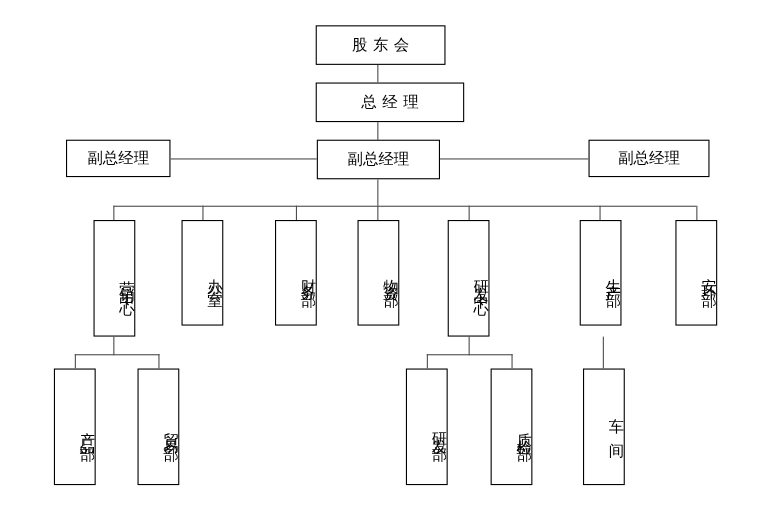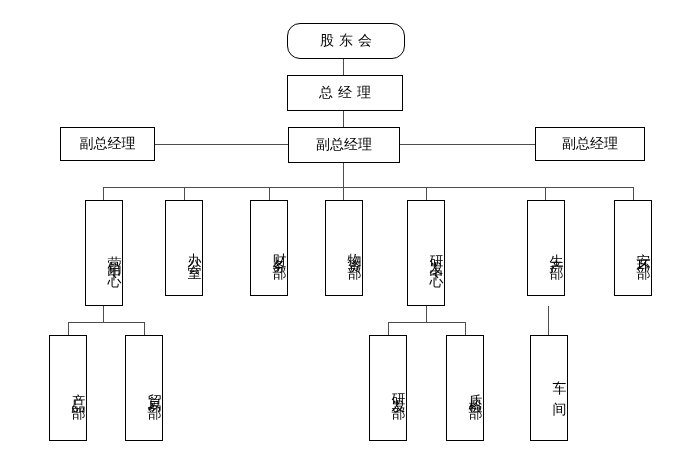--- a/index.html
+++ b/index.html
@@ -89,23 +89,23 @@
   <div class="conn v" style="left:68px; top:322px; height:13px;"></div>
   <div class="conn v" style="left:144px; top:322px; height:13px;"></div>
 
   <div class="conn v" style="left:426px; top:306px; height:17px;"></div>
   <div class="conn h" style="left:388px; top:322px; width:78px;"></div>
   <div class="conn v" style="left:388px; top:322px; height:13px;"></div>
   <div class="conn v" style="left:465px; top:322px; height:13px;"></div>
 
   <div class="conn v" style="left:548px; top:306px; height:29px;"></div>
 
-  <div class="node horiz spaced" style="left:287px; top:23px; width:118px; height:36px;border-radius:13px;">股东会</div>
+  <div class="node horiz spaced" style="left:287px; top:23px; width:118px; height:36px;">股东会</div>
 
-  <div class="node horiz spaced" style="left:287px; top:75px; width:116px; height:36px;">总经理</div>
+  <div class="node horiz spaced" style="left:287px; top:75px; width:135px; height:36px;">总经理</div>
 
   <div class="node horiz" style="left:60px; top:127px; width:95px; height:34px;">副总经理</div>
 
   <div class="node horiz" style="left:288px; top:127px; width:112px; height:36px;">副总经理</div>
 
   <div class="node horiz" style="left:535px; top:127px; width:110px; height:34px;">副总经理</div>
 
   <div class="node vert" style="left:85px; top:200px; width:38px; height:106px;">营销中心</div>
 
   <div class="node vert" style="left:165px; top:200px; width:38px; height:96px;">办公室</div>

